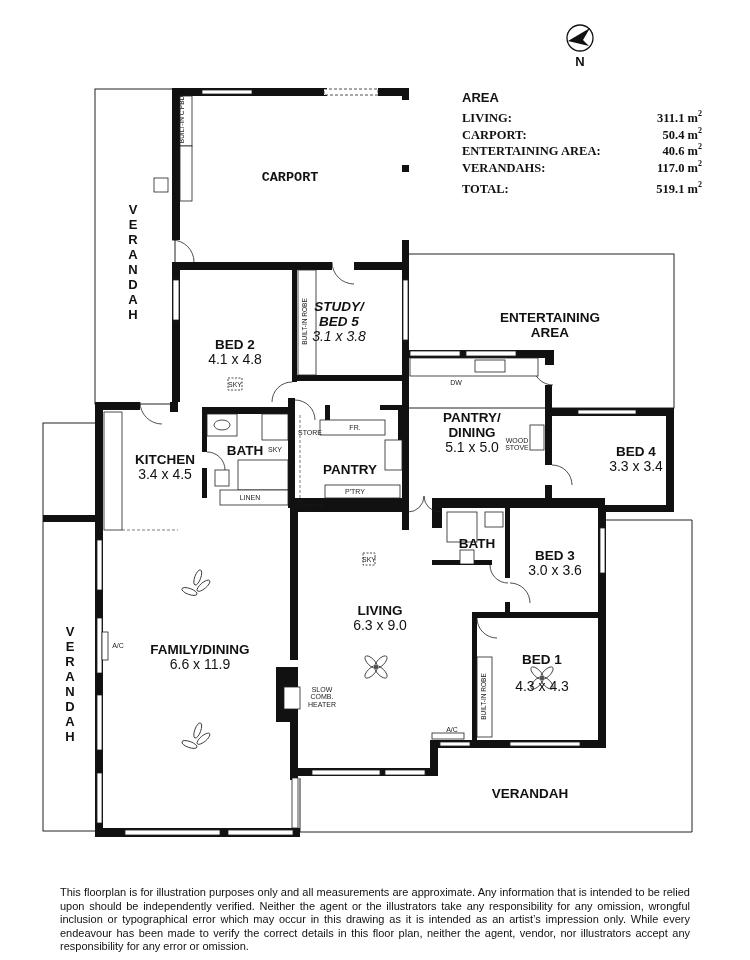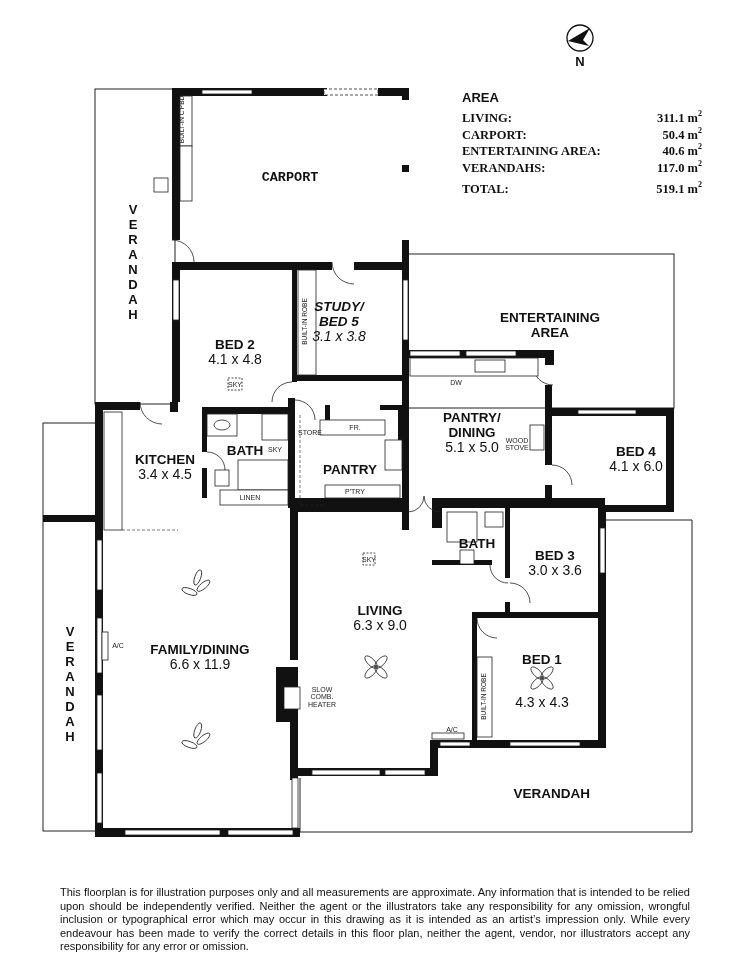--- a/index.html
+++ b/index.html
@@ -238,21 +238,21 @@
 <div class="vtext" style="left:63px;top:624px;">
   <span>V</span>
     <span>E</span>
     <span>R</span>
     <span>A</span>
     <span>N</span>
     <span>D</span>
     <span>A</span>
     <span>H</span>
 </div>
-<div class="lbl" style="left:470px;top:786px;width:120px;text-align:right;">
+<div class="lbl" style="left:470px;top:786px;width:120px;">
   <span class="room-name">VERANDAH</span>
 </div>
 <div class="lbl" style="left:480px;top:298px;width:140px;margin-top:12px;">
   <span class="room-name">ENTERTAINING</span>
   <span class="room-name">AREA</span>
 </div>
 <div class="lbl" style="left:200px;top:320px;width:70px;margin-top:17px;">
   <span class="room-name">BED 2</span>
   <span class="room-dim">4.1 x 4.8</span>
 </div>
@@ -271,40 +271,40 @@
 <div class="lbl" style="left:315px;top:462px;width:70px;">
   <span class="room-name">PANTRY</span>
 </div>
 <div class="lbl" style="left:432px;top:410px;width:80px;">
   <span class="room-name">PANTRY/</span>
   <span class="room-name">DINING</span>
   <span class="room-dim">5.1 x 5.0</span>
 </div>
 <div class="lbl" style="left:601px;top:444px;width:70px;">
   <span class="room-name">BED 4</span>
-  <span class="room-dim">4.1 x 6.0</span>
+  <span class="room-dim">3.3 x 3.4</span>
 </div>
 <div class="lbl" style="left:135px;top:642px;width:130px;">
   <span class="room-name">FAMILY/DINING</span>
   <span class="room-dim">6.6 x 11.9</span>
 </div>
 <div class="lbl" style="left:345px;top:603px;width:70px;">
   <span class="room-name">LIVING</span>
   <span class="room-dim">6.3 x 9.0</span>
 </div>
 <div class="lbl" style="left:452px;top:536px;width:50px;">
   <span class="room-name">BATH</span>
 </div>
 <div class="lbl" style="left:520px;top:548px;width:70px;">
   <span class="room-name">BED 3</span>
   <span class="room-dim">3.0 x 3.6</span>
 </div>
 <div class="lbl" style="left:512px;top:652px;width:60px;">
   <span class="room-name">BED 1</span>
-  <span class="room-dim" style="margin-top:28px;">4.3 x 4.3</span>
+  <span class="room-dim" style="margin-top:12px;">4.3 x 4.3</span>
 </div>
 
 <div class="rot" style="left:158px;top:116px;">BUILT-IN C'PBD</div>
 <div class="rot" style="left:281px;top:318px;">BUILT-IN ROBE</div>
 <div class="rot" style="left:460px;top:693px;">BUILT-IN ROBE</div>
 <div class="small" style="left:228px;top:381px;width:14px;">SKY</div>
 <div class="small" style="left:266px;top:446px;width:18px;">SKY</div>
 <div class="small" style="left:362px;top:556px;width:14px;">SKY</div>
 <div class="small" style="left:298px;top:429px;width:24px;">STORE</div>
 <div class="small" style="left:345px;top:424px;width:20px;">FR.</div>

